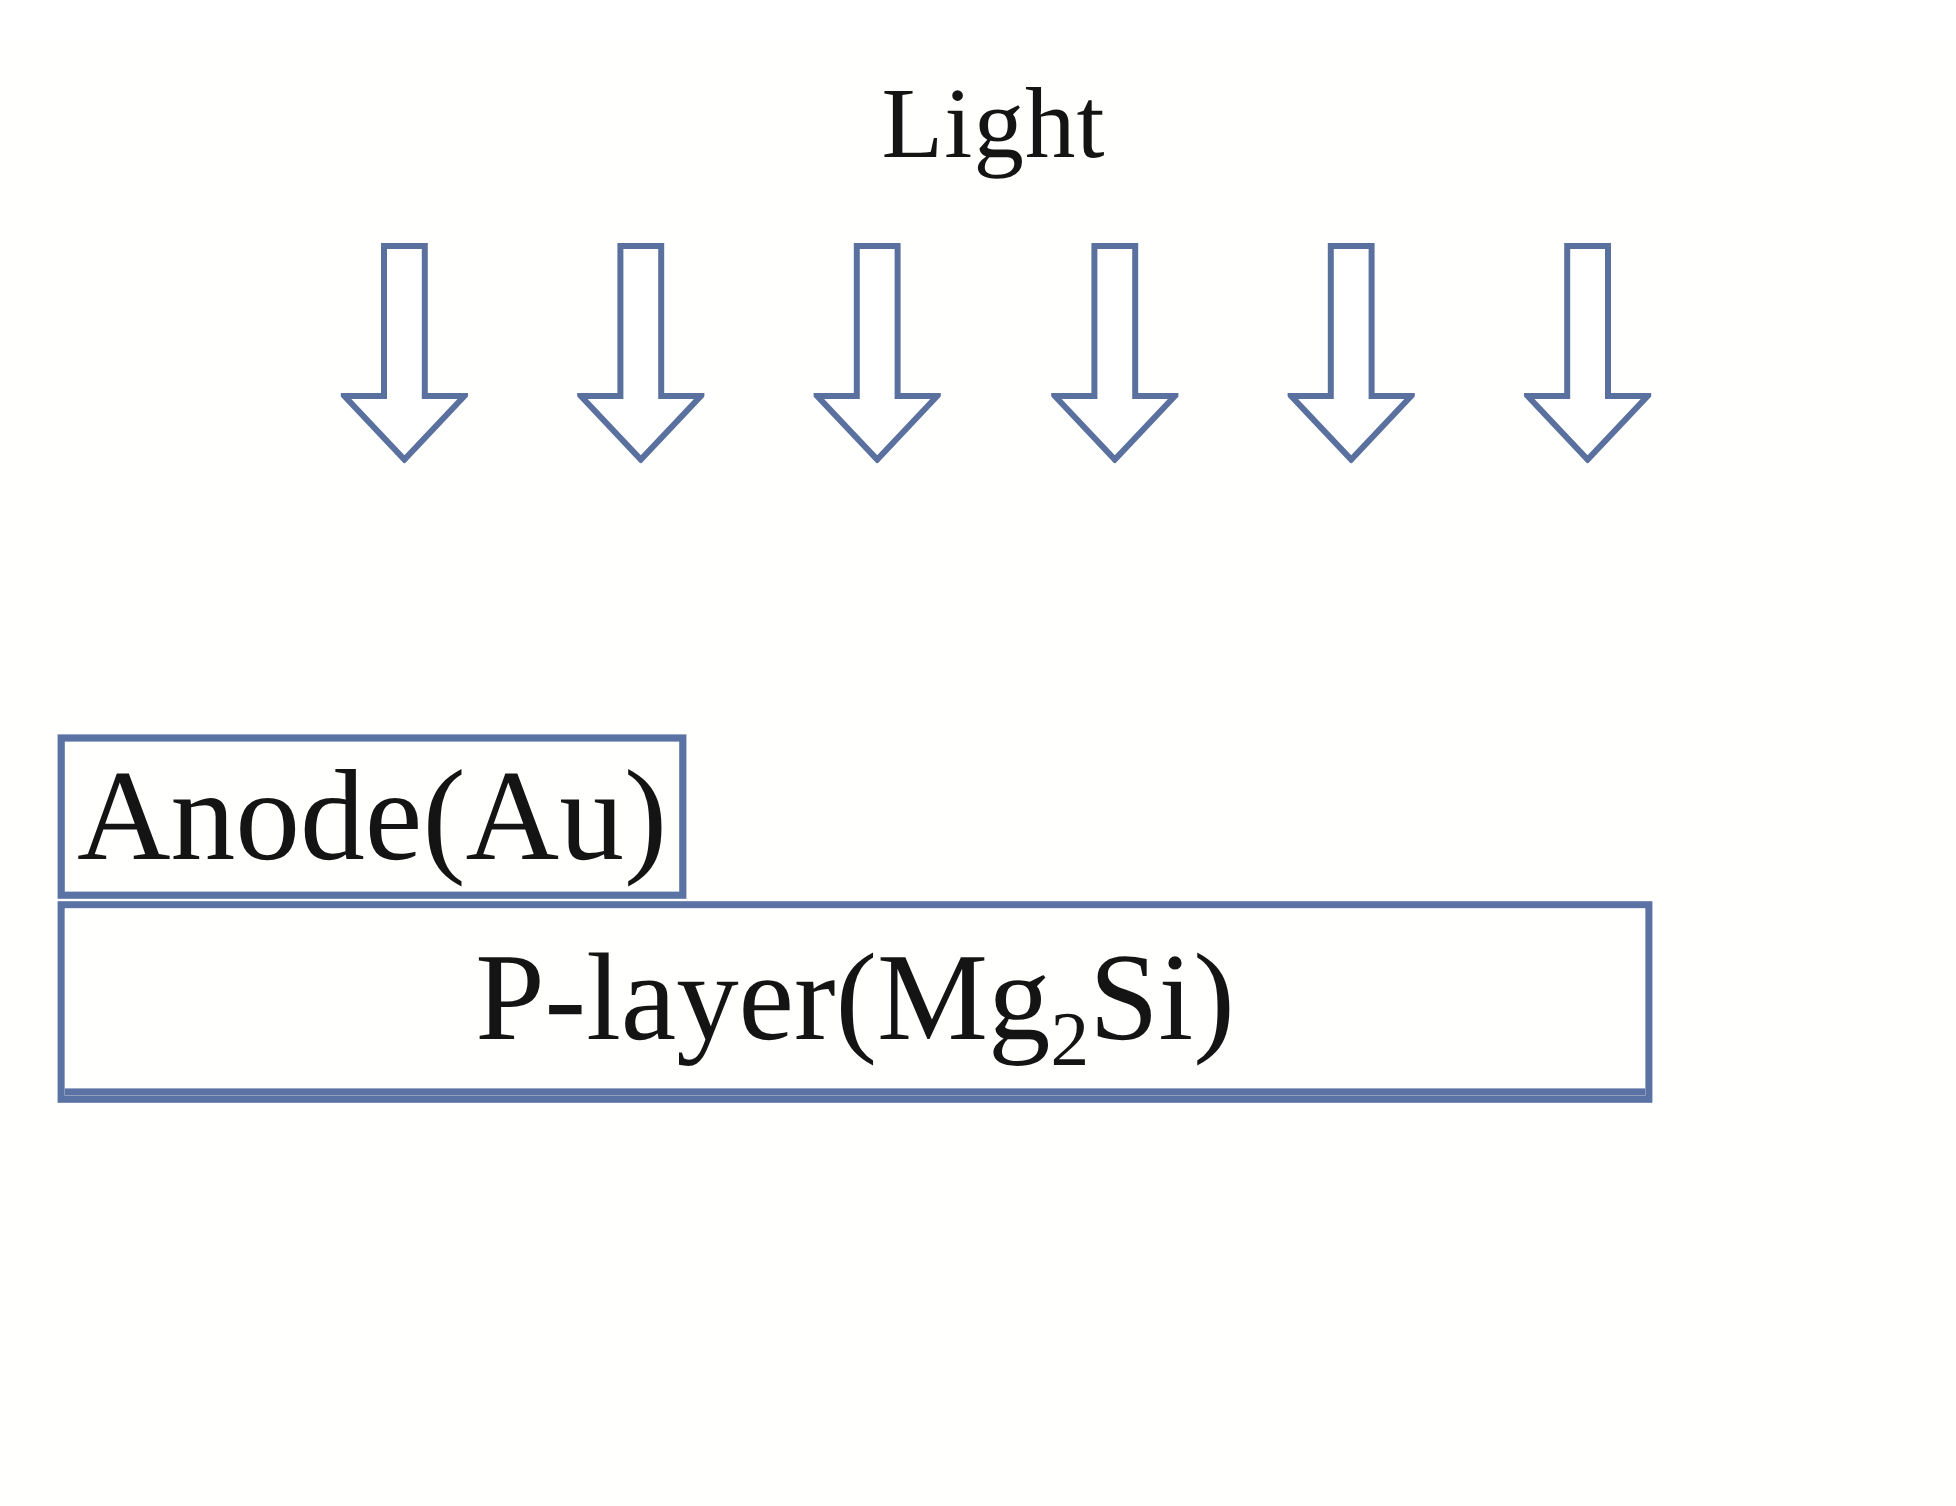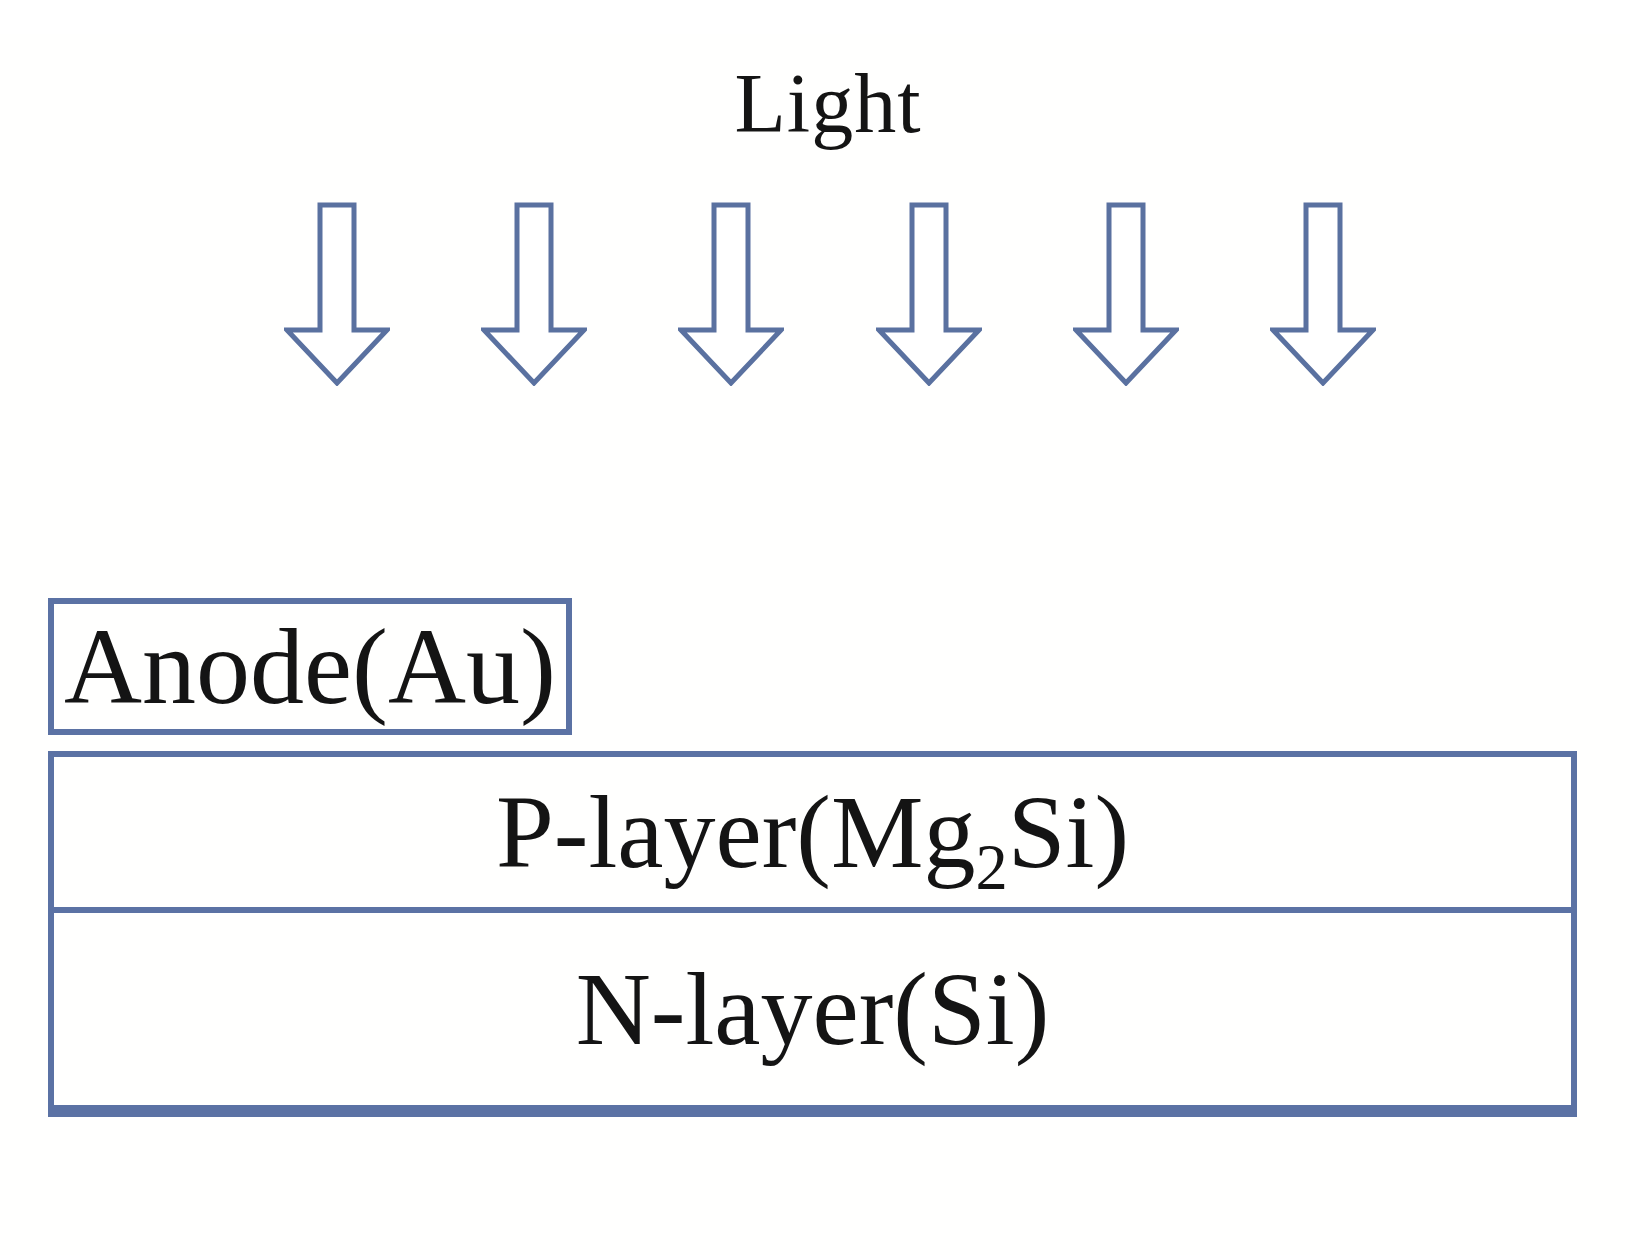--- a/index.html
+++ b/index.html
@@ -44,31 +44,31 @@
     position: absolute;
     box-sizing: border-box;
     background: #fffffe;
     border: 6px solid var(--outline, #5b72a4);
     display: flex;
     align-items: center;
     justify-content: center;
   }
   .anode-box {
     left: 48px;
-    top: 564px;
+    top: 578px;
     width: 524px;
     height: 137px;
     font-size: 108px;
     z-index: 2;
   }
   .stack {
     position: absolute;
     left: 48px;
     top: 717px;
-    width: 1529px;
+    width: 1329px;
     box-sizing: border-box;
     border: 6px solid var(--outline, #5b72a4);
     z-index: 1;
   }
   .stack-row {
     display: flex;
     align-items: center;
     justify-content: center;
     background: #fffffe;
     box-sizing: border-box;
@@ -142,18 +142,15 @@
 </div>
 
   <div class="layer-box anode-box">
     <span class="layer-label">Anode(Au)</span>
   </div>
 
   <div class="stack">
     <div class="stack-row row-p">
       <span class="layer-label"><span>P-layer(Mg</span><sub>2</sub><span>Si)</span></span>
     </div>
-    <div class="stack-row row-n">
-      <span class="layer-label">N-layer(Si)</span>
-    </div>
   </div>
 
 </div>
 
 </body></html>

